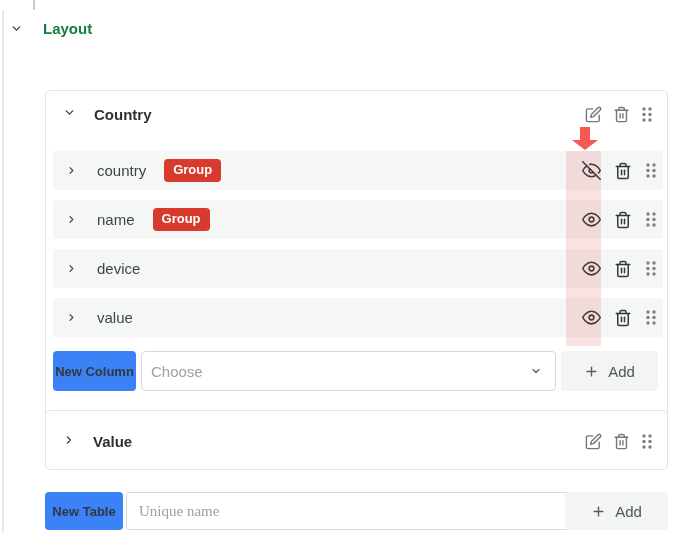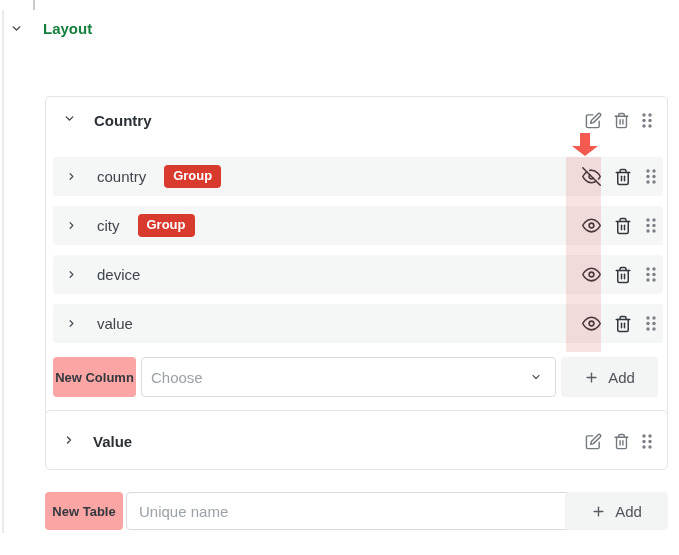--- a/index.html
+++ b/index.html
@@ -7,50 +7,50 @@
   .canvas{position:relative;width:679px;height:555px;background:#fff;}
 
   .v-div{position:absolute;left:2px;top:10px;width:2px;height:523px;background:#eaeaea;}
   .top-div{position:absolute;left:33px;top:0;width:2px;height:10px;background:#c9c9c9;}
 
   .layout-header{position:absolute;left:10px;top:20px;display:flex;align-items:center;cursor:pointer;}
   .layout-header .chev{display:flex;align-items:center;}
   .layout-title{margin-left:20px;font-size:15px;font-weight:700;color:#15803d;}
 
   .card{position:absolute;left:45px;width:623px;background:#fff;border:1px solid #e4e4e4;border-radius:5px;box-sizing:border-box;}
-  .country-card{top:96px;height:368px;}
+  .country-card{top:90px;height:368px;}
   .value-card{top:410px;height:60px;}
 
   .card-header{position:absolute;left:0;top:0;right:0;height:46px;display:flex;align-items:center;padding:0 14px 0 17px;box-sizing:border-box;}
   .value-card .card-header{height:60px;}
   .card-title{margin-left:18px;font-size:15px;font-weight:700;color:#2b3036;}
   .hdr-icons{margin-left:auto;display:flex;align-items:center;gap:11px;}
   .icon-btn{display:flex;align-items:center;justify-content:center;cursor:pointer;background:none;border:none;padding:0;}
 
   .col-row{position:absolute;left:7px;width:610px;height:39px;background:#f5f6f6;border-radius:3px;display:flex;align-items:center;}
   .row-chev{margin-left:13px;display:flex;align-items:center;}
   .row-label{margin-left:20px;font-size:15px;color:#3f454e;}
   .badge{margin-left:18px;padding:4px 9px;border-radius:4px;background:var(--badge_red,#d93a2e);color:#fff;font-size:13px;font-weight:700;line-height:1.15;}
   .row-icons{position:absolute;right:6px;top:0;height:39px;display:flex;align-items:center;gap:13px;z-index:4;}
 
   .eye-highlight{position:absolute;left:520px;top:60px;width:35px;height:195px;background:var(--highlight_pink,rgba(214,60,48,0.14));z-index:7;pointer-events:none;}
   .attention-arrow{position:absolute;left:526px;top:36px;width:26px;height:23px;z-index:8;pointer-events:none;}
   .attention-arrow .stem{position:absolute;left:8px;top:0;width:10px;height:13px;background:var(--arrow_red,#f45a50);}
   .attention-arrow .head{position:absolute;left:0;top:13px;width:0;height:0;border-left:13px solid transparent;border-right:13px solid transparent;border-top:10px solid var(--arrow_red,#f45a50);}
 
-  .nc-label,.nt-label{display:flex;align-items:center;justify-content:center;background:#fca5a5;border-radius:4px;font-size:13px;font-weight:700;color:#33383f;box-sizing:border-box;}
+  .nc-label,.nt-label{display:flex;align-items:center;justify-content:center;background:#3b82f6;border-radius:4px;font-size:13px;font-weight:700;color:#33383f;box-sizing:border-box;}
   .nc-label{position:absolute;left:7px;top:260px;width:83px;height:40px;}
   .select{position:absolute;left:95px;top:260px;width:415px;height:40px;border:1px solid #d8dadd;border-radius:4px;background:#fff;display:flex;align-items:center;box-sizing:border-box;cursor:pointer;}
   .select .sel-text{margin-left:9px;font-size:15px;color:#9ba1a8;}
   .select .sel-chev{position:absolute;right:13px;display:flex;align-items:center;}
   .add-btn{display:flex;align-items:center;justify-content:center;gap:9px;background:#f3f4f4;border:none;border-radius:4px;font-size:15px;color:#4e545b;cursor:pointer;box-sizing:border-box;font-family:inherit;}
   .nc-add{position:absolute;left:515px;top:260px;width:97px;height:40px;}
 
   .nt-label{position:absolute;left:45px;top:492px;width:78px;height:38px;}
-  .nt-input{position:absolute;left:126px;top:492px;width:481px;height:38px;border:1px solid #d8dadd;border-radius:4px;box-sizing:border-box;padding:0 12px;font-size:15px;color:#3f454e;font-family:Liberation Sans, sans-serif;outline:none;}
+  .nt-input{position:absolute;left:126px;top:492px;width:481px;height:38px;border:1px solid #d8dadd;border-radius:4px;box-sizing:border-box;padding:0 12px;font-size:15px;color:#3f454e;font-family:Liberation Serif, serif;outline:none;}
   .nt-input::placeholder{color:#9ba1a8;}
   .nt-add{position:absolute;left:565px;top:492px;width:103px;height:38px;}
 </style>
 </head>
 <body>
 
 <div class="canvas">
 
   <div class="v-div"></div>
   <div class="top-div"></div>
@@ -142,21 +142,21 @@
         </span>
       </span>
     </div>
 
     <div class="col-row" style="top:109px">
       <span class="row-chev">
         <svg width="11" height="11" viewBox="0 0 24 24" fill="none" stroke="#4b5058" stroke-width="2.6" stroke-linecap="round" stroke-linejoin="round">
             <polyline points="9 6 15 12 9 18"></polyline>
           </svg>
       </span>
-      <span class="row-label">city</span>
+      <span class="row-label">name</span>
       <span class="badge">Group</span>
       <span class="row-icons">
         <span class="icon-btn">
           <svg width="19" height="19" viewBox="0 0 24 24" fill="none" stroke="#33383d" stroke-width="2" stroke-linecap="round" stroke-linejoin="round">
               <path d="M1 12s4-8 11-8 11 8 11 8-4 8-11 8-11-8-11-8z"></path>
               <circle cx="12" cy="12" r="3"></circle>
             </svg>
         </span>
         <span class="icon-btn">
           <svg width="18" height="18" viewBox="0 0 24 24" fill="none" stroke="#33383d" stroke-width="2" stroke-linecap="round" stroke-linejoin="round">

